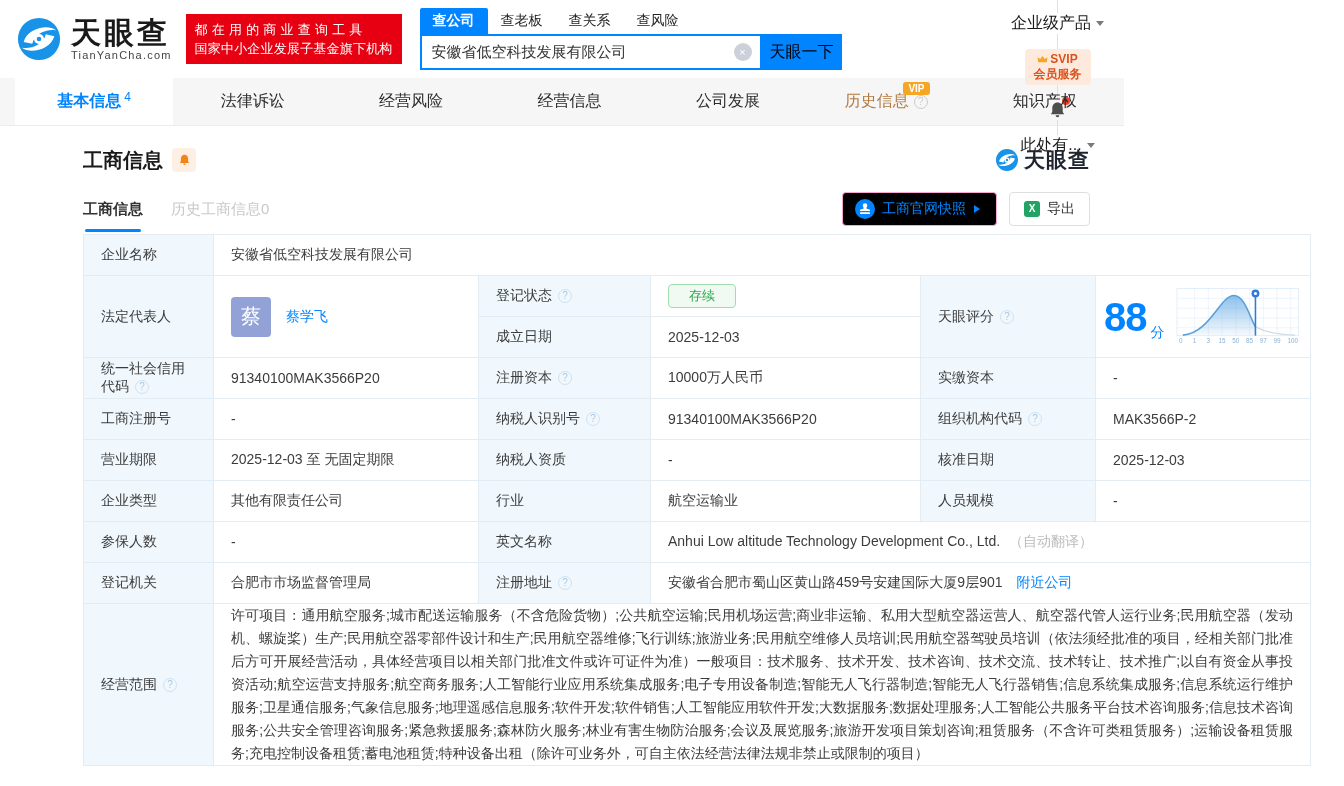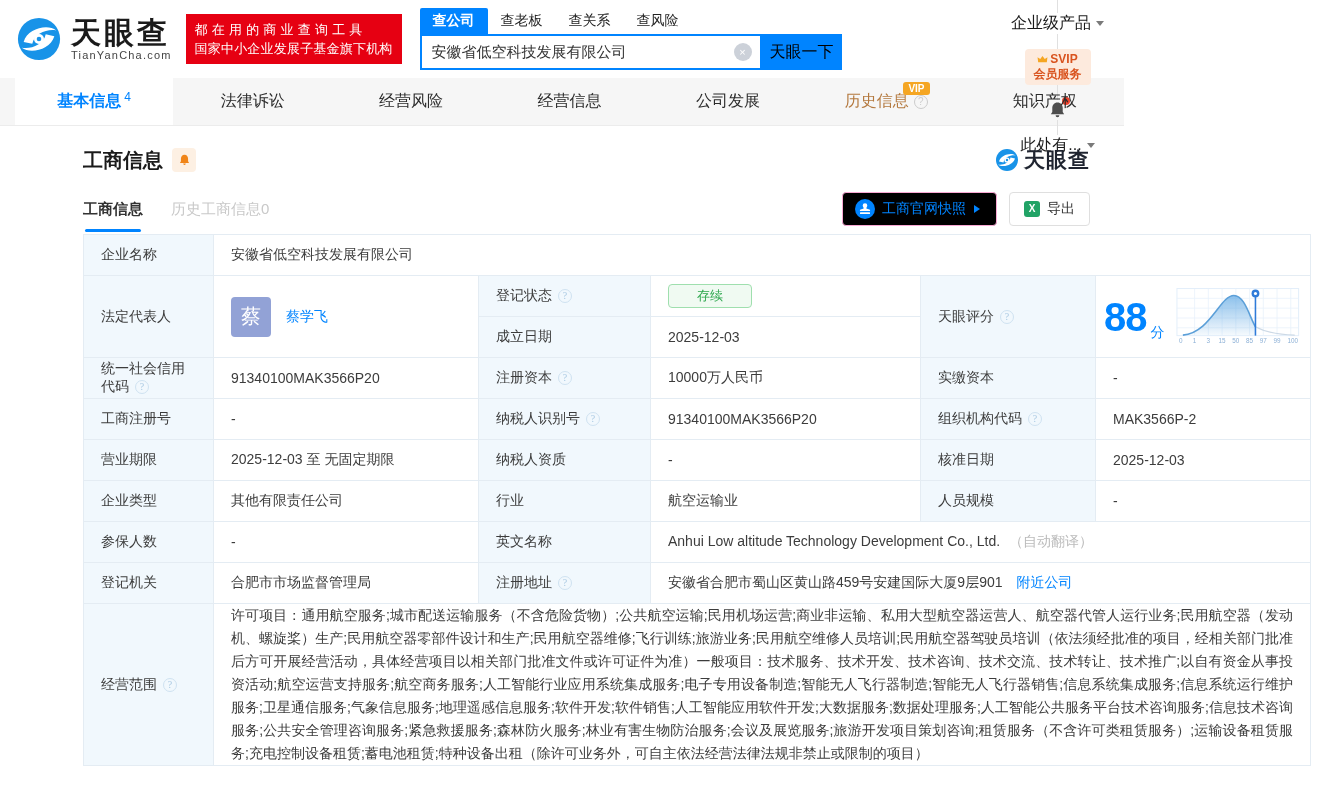--- a/index.html
+++ b/index.html
@@ -61,26 +61,26 @@
   .subtab.inactive { color:#c9c9c9; }
   .actions { margin-left:auto; display:flex; gap:12px; padding-bottom:6px; }
   .btn-snapshot { height:34px; border:1px solid #f9a8d4; border-radius:4px; color:#0084ff; font-size:14px; display:flex; align-items:center; padding:0 12px; gap:7px; background:#000000; cursor:pointer; font-family:inherit; }
   .tri-right { width:0; height:0; border:4px solid transparent; border-left:6px solid #0084ff; margin-left:1px; }
   .btn-export { height:34px; border:1px solid #dfdfdf; border-radius:4px; font-size:14px; color:#333; display:flex; align-items:center; padding:0 14px; gap:7px; background:#fff; cursor:pointer; font-family:inherit; }
   .xls-ic { width:16px; height:16px; background:#21a366; border-radius:3px; color:#fff; font-size:10px; font-weight:bold; line-height:16px; text-align:center; }
 
   
   table.info { border-collapse:collapse; width:1227px; margin-top:2px; table-layout:fixed; font-size:14px; }
   table.info td { border:1px solid #e4ecf3; padding:0 17px; height:41px; vertical-align:middle; color:#3c3c3c; }
-  td.lbl { background:#f1f8fd;font-family:Liberation Serif, serif; }
+  td.lbl { background:#f1f8fd; }
   td.val { background:#fff; }
   .help-ic { display:inline-block; width:14px; height:14px; border:1px solid #cfe2f1; color:#a8c8e2; font-size:10px; line-height:12px; text-align:center; border-radius:50%; margin-left:6px; vertical-align:1px; cursor:pointer; }
   .avatar { width:40px; height:40px; border-radius:4px; background:#92a2d6; color:#fff; font-size:20px; display:inline-flex; align-items:center; justify-content:center; margin-right:11px; vertical-align:middle; cursor:pointer; }
   a.lnk, .lnk { color:#0084ff; text-decoration:none; cursor:pointer; }
-  .badge-green { display:inline-block; padding:2px 28px; border:1px solid #9fdfae; background:#f0faf2; color:#2fa84f; border-radius:4px; font-size:13px; }
+  .badge-green { display:inline-block; padding:2px 20px; border:1px solid #9fdfae; background:#f0faf2; color:#2fa84f; border-radius:4px; font-size:13px; }
   .score-cell { padding:4px 8px !important; }
   .score-flex { display:flex; align-items:center; justify-content:flex-start; gap:10px; }
   .score-num { font-size:40px; font-weight:bold; color:#0084ff; line-height:1; letter-spacing:-1px; }
   .score-unit { font-size:14px; color:#0084ff; align-self:flex-end; margin-bottom:6px; margin-left:-6px; }
   .eng-note { color:#bbb; margin-left:5px; }
   .addr-lnk { margin-left:10px; }
   td.scope-val { line-height:23px; padding:13px 17px; text-align:justify; height:auto; }
   td.scope-lbl { vertical-align:middle; }
 </style>
 </head>

